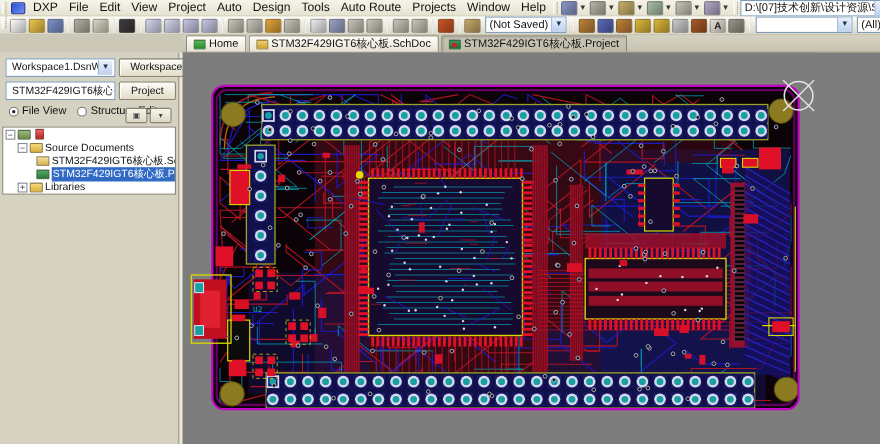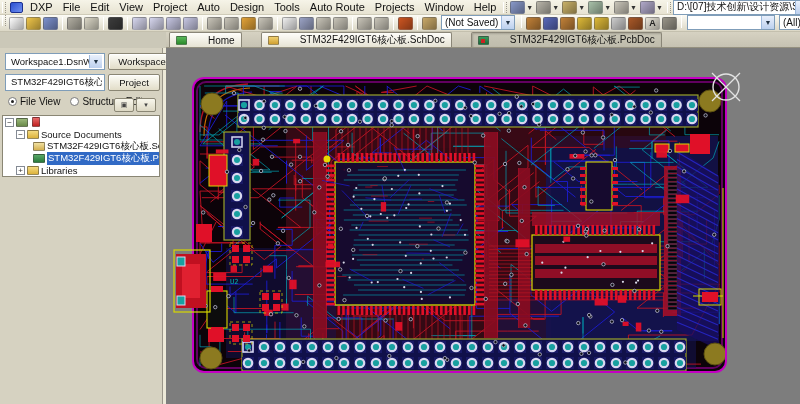--- a/index.html
+++ b/index.html
@@ -22,21 +22,21 @@
 .combo{height:15px;background:#fff;border:1px solid #7f9db9;display:inline-flex;align-items:center;font-size:10px;flex:0 0 auto}
 .cb-label{flex:1;padding:0 3px;white-space:nowrap;overflow:hidden;color:#111}
 .cb-btn{width:13px;height:13px;background:linear-gradient(#e9f0fc,#bcd0ee);border-left:1px solid #9db9dd;font-size:7px;display:flex;align-items:center;justify-content:center;color:#234;flex:0 0 auto}
 
 
 .row3{position:absolute;left:0;top:32px;width:800px;height:16px;background:#cbc8b8}
 .panel-header{position:absolute;left:0;top:0;width:163px;height:16px;background:linear-gradient(#ecead e,#d4d0be);background:linear-gradient(#eceadc,#d4d0be);border-right:1px solid #9a968a;display:flex;align-items:center;padding:0 4px;font-size:10px;font-weight:bold;color:#222}
 .ph-btn{font-size:8px;color:#333;margin-left:4px;line-height:10px}
 .ph-spacer{flex:1}
 .tabbar{position:absolute;left:166px;top:0;width:634px;height:16px;background:linear-gradient(#d6d2c2,#c6c2b2);border-bottom:1px solid #94907f;display:flex;align-items:flex-end;padding-left:3px}
-.tab{height:15px;display:inline-flex;align-items:center;gap:21px;padding:0 6px;font-size:10px;color:#111;border:1px solid #8a8678;border-bottom:none;border-radius:2px 2px 0 0;background:linear-gradient(#fefdf9,#e6e3d4);margin-right:19px;white-space:nowrap}
+.tab{height:15px;display:inline-flex;align-items:center;gap:3px;padding:0 6px;font-size:10px;color:#111;border:1px solid #8a8678;border-bottom:none;border-radius:2px 2px 0 0;background:linear-gradient(#fefdf9,#e6e3d4);margin-right:2px;white-space:nowrap}
 .tab.active{background:linear-gradient(#c9c6b6,#bfbcac);box-shadow:inset 1px 1px 2px rgba(0,0,0,.18)}
 .tab-ic{width:11px;height:9px;border-radius:1px;border:1px solid rgba(80,80,80,.5);flex:0 0 auto}
 .ti-home{background:linear-gradient(#5ab85a,#2a8a2a)}
 .ti-sch{background:linear-gradient(#f0d070,#d0a030)}
 .ti-pcb{background:linear-gradient(#3a9a5a,#1a6a3a);position:relative}
 .ti-pcb::after{content:"";position:absolute;left:2px;top:2px;width:4px;height:4px;background:#cc2222}
 
 
 .sidebar{position:absolute;left:0;top:48px;width:163px;height:356px;background:#d6d2c1;border-right:1px solid #9a968a;font-size:10px;color:#111}
 .field-row{position:absolute;display:flex;align-items:center}
@@ -174,21 +174,21 @@
         <div class="tab">
           <span class="tab-ic ti-home"></span>
           <span class="tab-label">Home</span>
         </div>
         <div class="tab">
           <span class="tab-ic ti-sch"></span>
           <span class="tab-label">STM32F429IGT6核心板.SchDoc</span>
         </div>
         <div class="tab active">
           <span class="tab-ic ti-pcb"></span>
-          <span class="tab-label">STM32F429IGT6核心板.PcbDoc</span>
+          <span class="tab-label">STM32F429IGT6核心板.Project</span>
         </div>
       </div>
   </div>
 
   <div class="sidebar">
     <div class="field-row" style="left:5px;top:5px">
       <span class="txt-field" style="width:100px">
         <span class="cb-label">Workspace1.DsnWrk</span>
         <span class="cb-btn">▼</span>
       </span>

